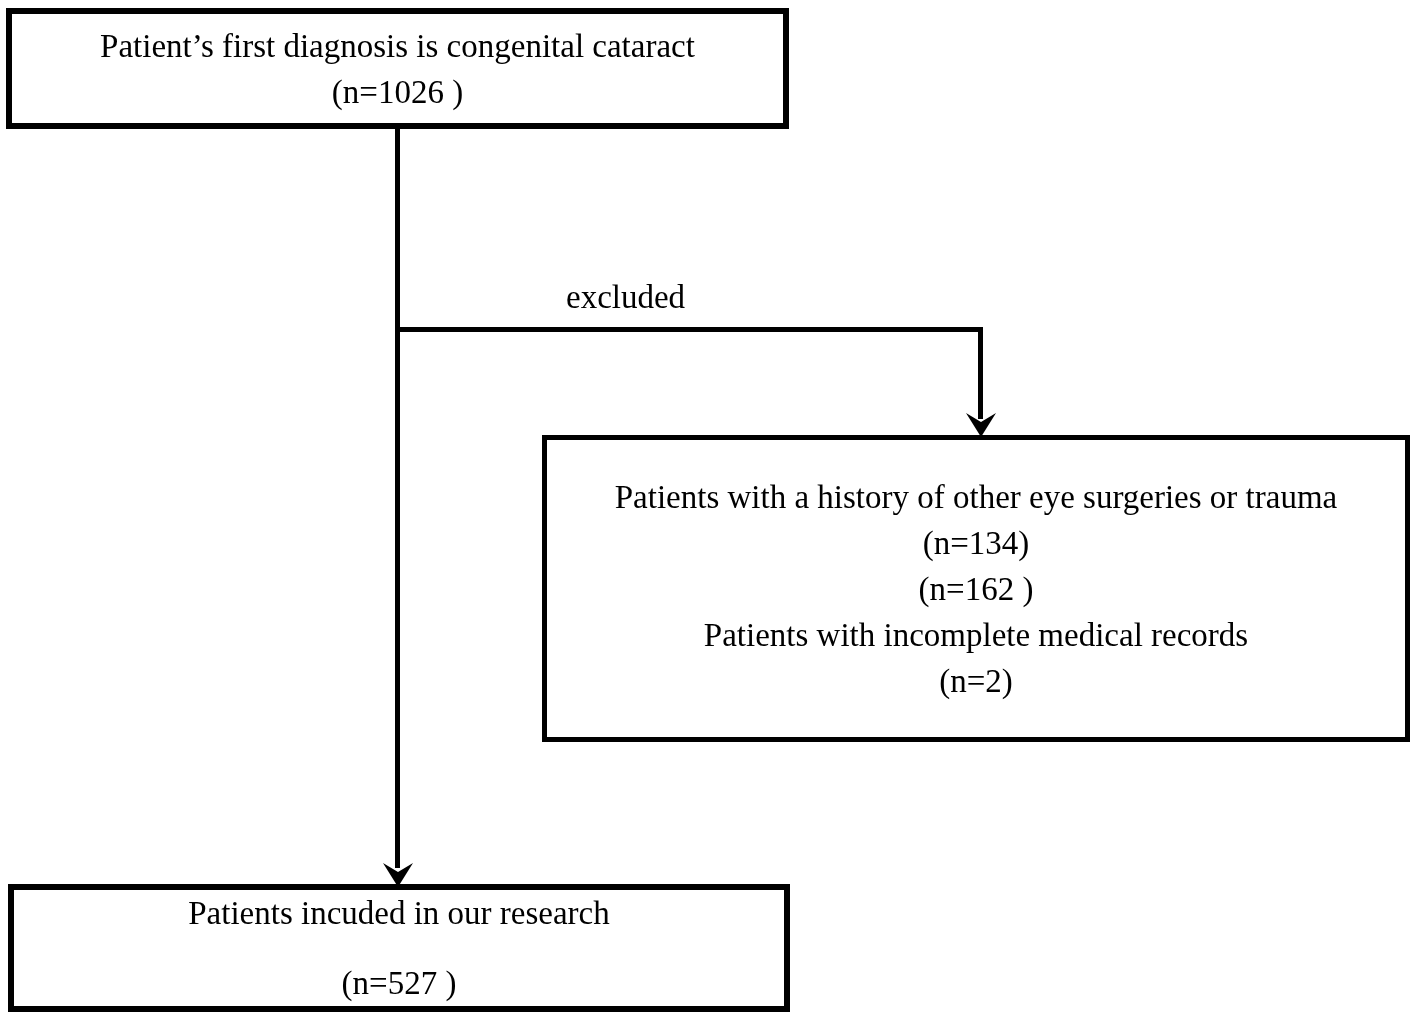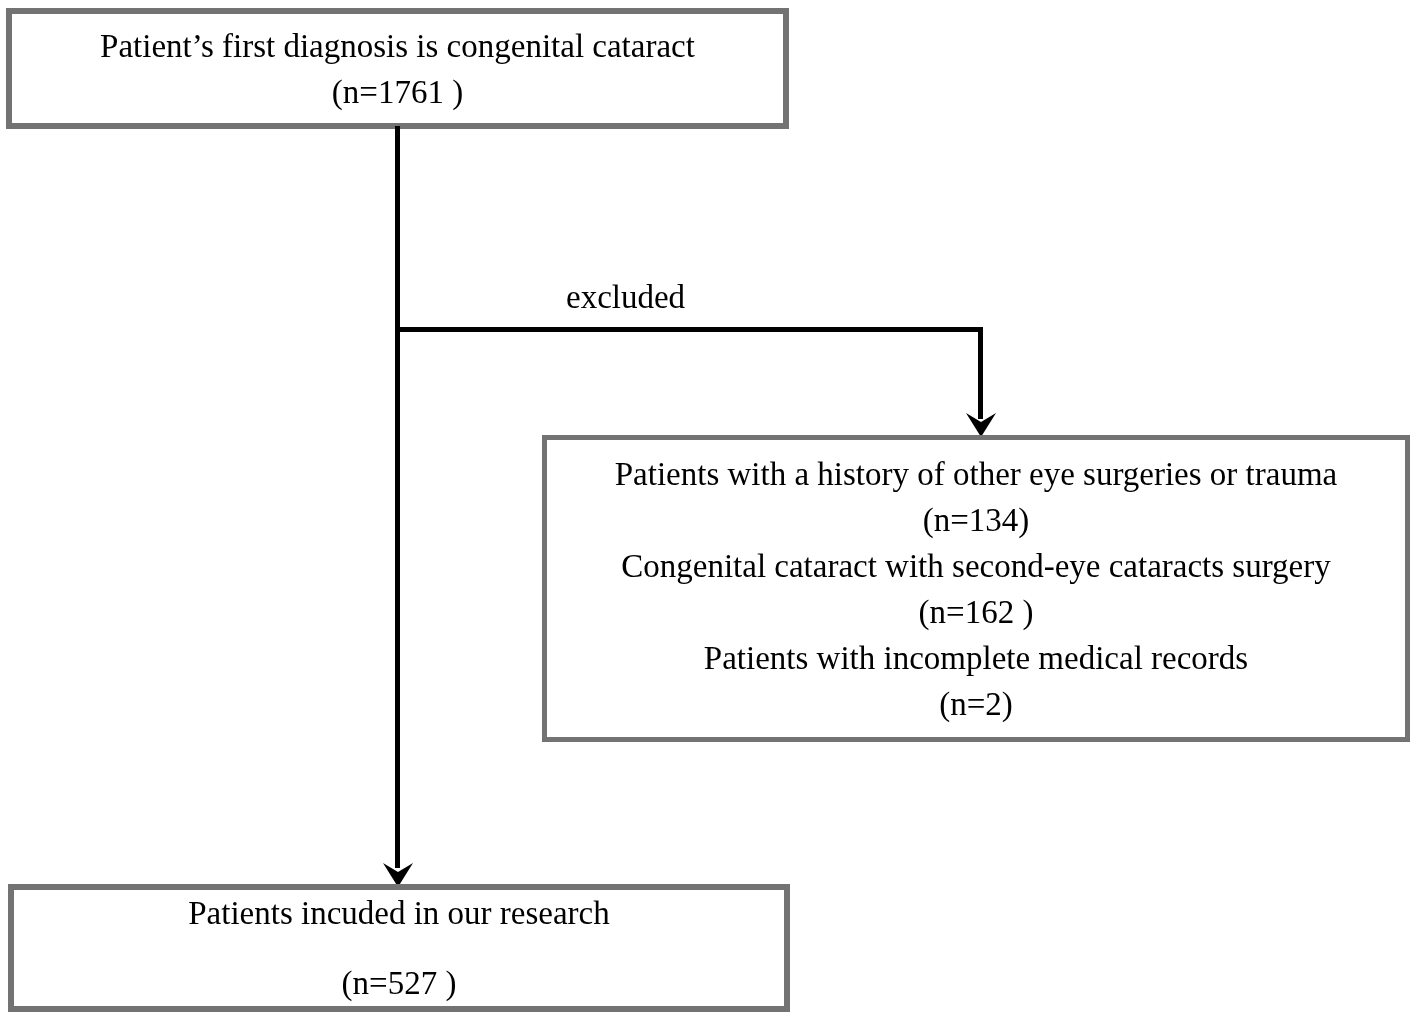--- a/index.html
+++ b/index.html
@@ -10,21 +10,21 @@
   }
   .canvas {
     position: relative;
     width: 1417px;
     height: 1019px;
     background: #ffffff;
     overflow: hidden;
   }
   .node {
     position: absolute;
-    border: 6px solid #737373;
+    border: 6px solid #000000;
     background: #ffffff;
     display: flex;
     flex-direction: column;
     align-items: center;
     justify-content: center;
     text-align: center;
     font-size: 33px;
     line-height: 46px;
   }
   .node .txt-line { white-space: nowrap; }
@@ -51,21 +51,21 @@
   }
   #label-excluded { left: 566px; top: 278px; }
 </style>
 </head>
 <body>
 
 <div class="canvas">
 
   <div class="node" id="box-initial">
     <div class="txt-line">Patient’s first diagnosis is congenital cataract</div>
-    <div class="txt-line">(n=1761 )</div>
+    <div class="txt-line">(n=1026 )</div>
   </div>
 
   <div class="line" id="line-main-vertical"></div>
 
   <div class="line" id="line-branch-horizontal"></div>
   <div class="line" id="line-branch-vertical"></div>
 
   <div class="edge-label" id="label-excluded">excluded</div>
 
   <div class="arrowhead" id="arrowhead-branch">
@@ -76,21 +76,20 @@
 
   <div class="arrowhead" id="arrowhead-main">
     <svg width="30" height="24" viewBox="0 0 30 24" xmlns="http://www.w3.org/2000/svg">
       <polygon points="0,0 15,9 30,0 15,24"></polygon>
     </svg>
   </div>
 
   <div class="node" id="box-excluded">
     <div class="txt-line">Patients with a history of other eye surgeries or trauma</div>
     <div class="txt-line">(n=134)</div>
-    <div class="txt-line">Congenital cataract with second-eye cataracts surgery</div>
     <div class="txt-line">(n=162 )</div>
     <div class="txt-line">Patients with incomplete medical records</div>
     <div class="txt-line">(n=2)</div>
   </div>
 
   <div class="node" id="box-included">
     <div class="txt-line">Patients incuded in our research</div>
     <div class="txt-line">(n=527 )</div>
   </div>
 

